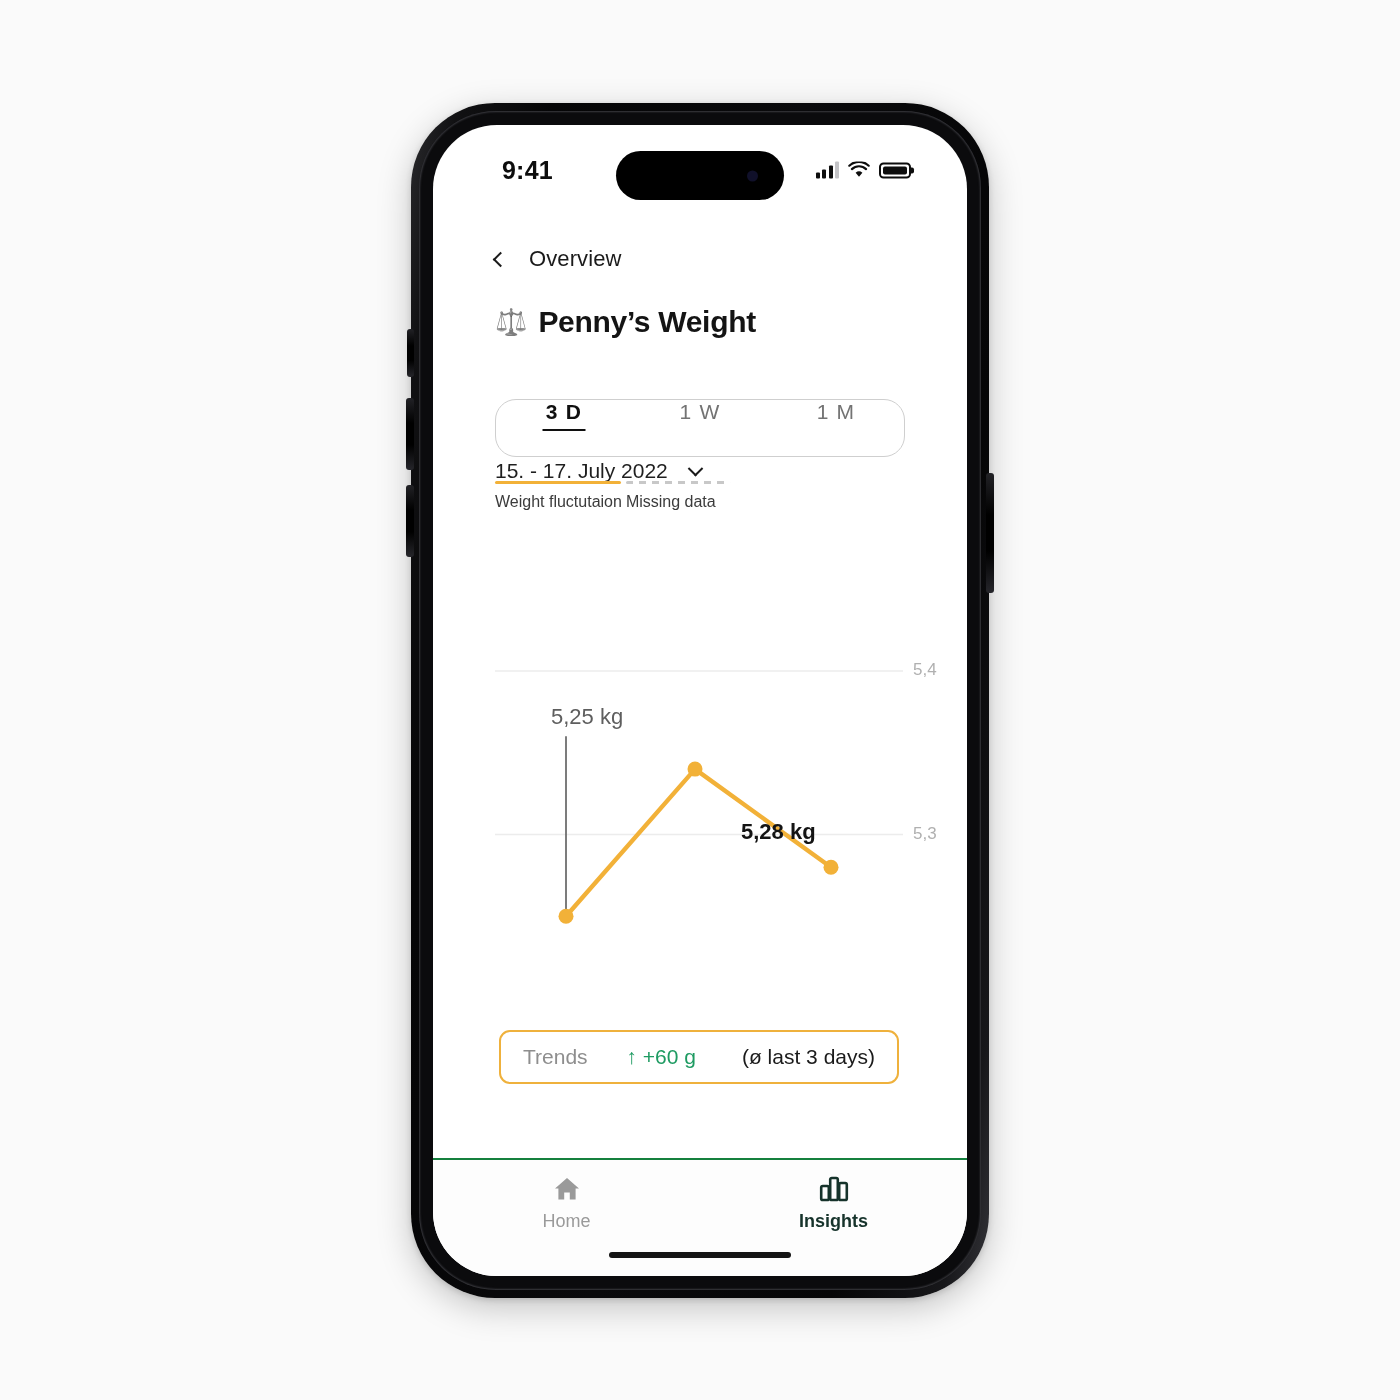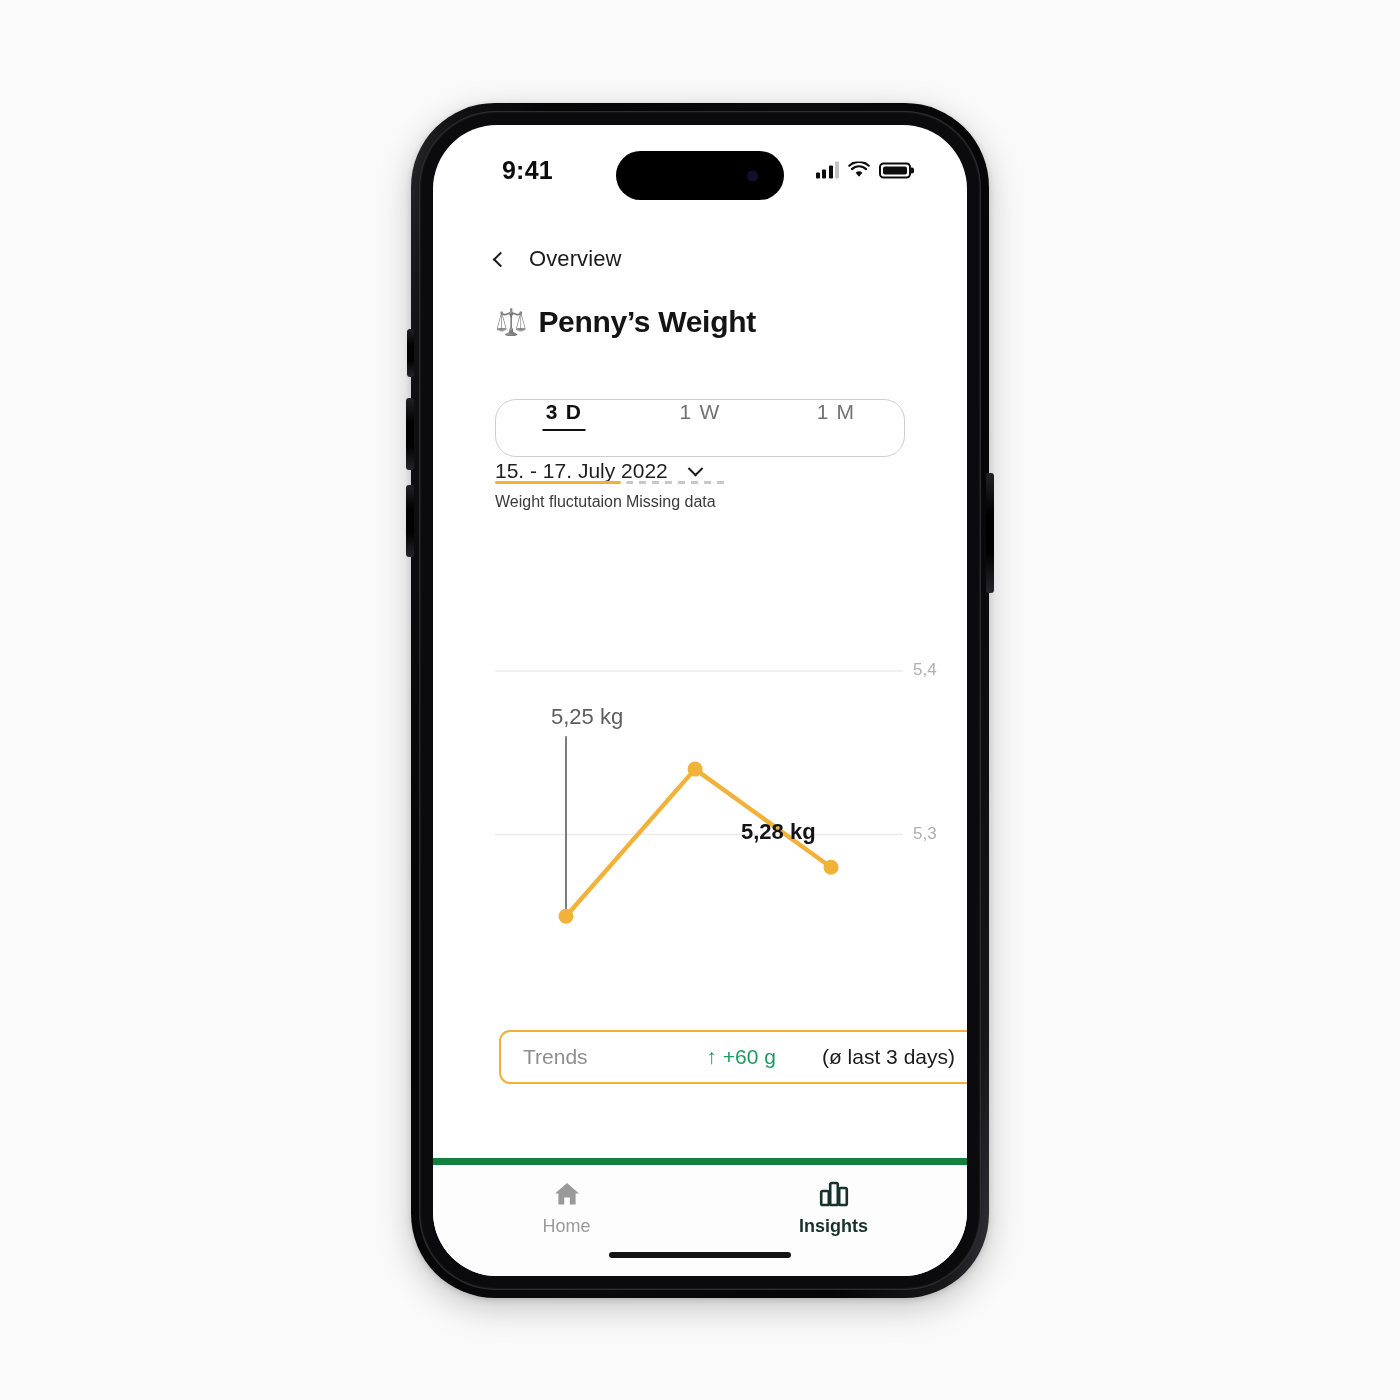--- a/index.html
+++ b/index.html
@@ -167,42 +167,42 @@
   
   .chart-wrap {
     position: absolute; left: 0; top: 330px;
     width: 534px; height: 400px;
   }
   .chart-svg { display: block; }
 
   
   .trends {
     position: absolute; left: 66px; top: 827px;
-    width: 480px; height: 54px;
+    width: 400px; height: 54px;
     border: 2px solid #EFB13C; border-radius: 11px;
     display: flex; align-items: center;
     padding: 5px 22px;
     background: #fff;
   }
   .trends-label { font-size: 21px; color: #8e8e8e; }
   .trends-value {
     margin-left: auto;
     font-size: 21px; color: #1b1b1b;
     display: flex; align-items: baseline; gap: 6px;
   }
   .trends-arrow { color: #1E9B62; font-size: 21px; font-weight: 700; }
   .trends-delta { color: #1E9B62; font-weight: 400; }
   .trends-note { color: #1b1b1b; margin-left: 40px; }
 
   
   .tabbar {
     position: absolute; left: 0; bottom: 0;
     width: 534px; height: 118px;
     background: #FDFDFD;
-    border-top: 7px solid #15803d;
+    border-top: 2px solid #15803d;
     display: flex; align-items: flex-start;
     padding-top: 14px;
   }
   .tab {
     flex: 1; display: flex; flex-direction: column;
     align-items: center; gap: 7px; cursor: pointer;
   }
   .tab-icon { height: 30px; display: flex; align-items: center; }
   .tab-label { font-size: 18px; color: #9a9a9a; }
   .tab.active .tab-label { color: #16332b; font-weight: 700; }

